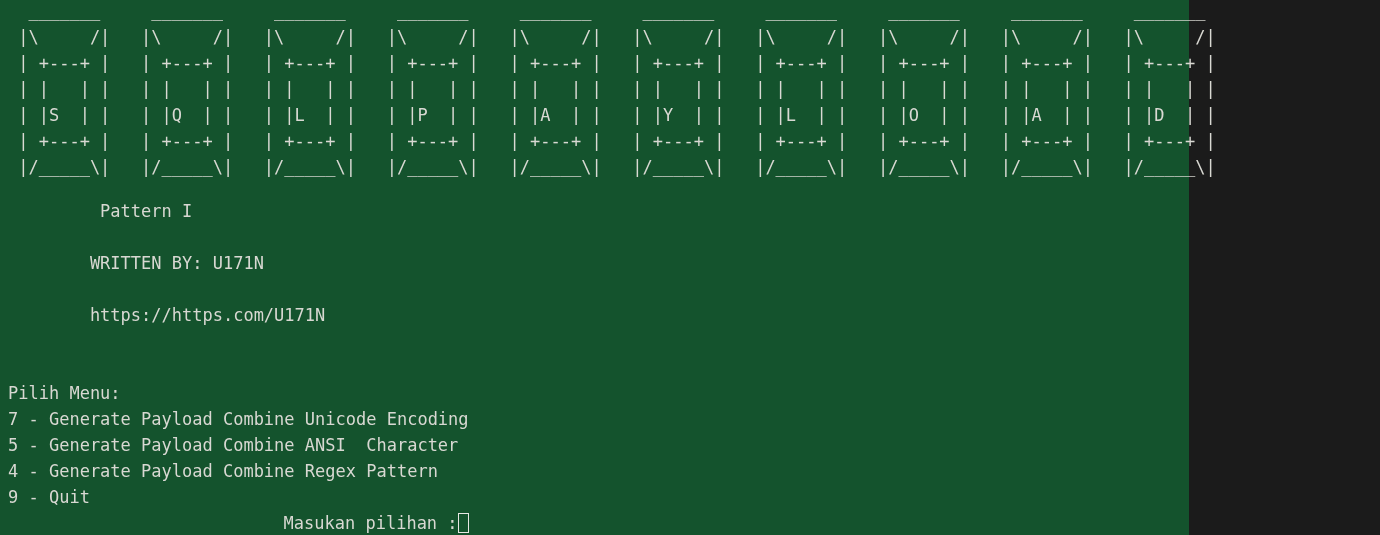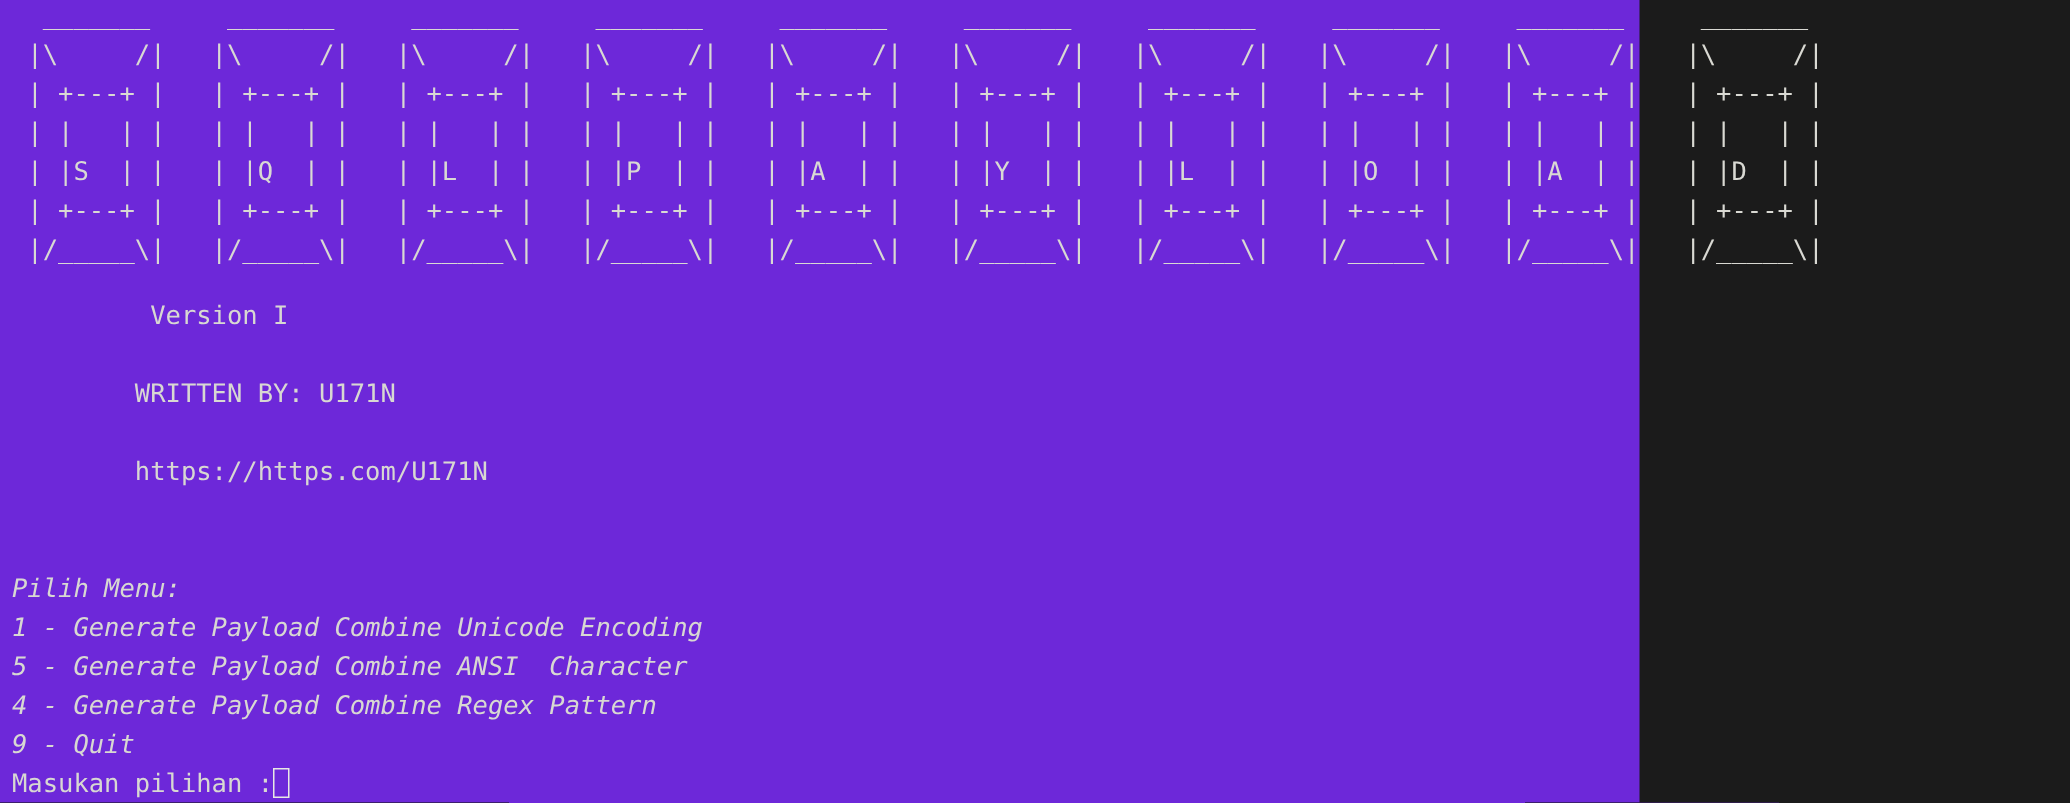--- a/index.html
+++ b/index.html
@@ -7,23 +7,23 @@
     padding: 0;
     background: #1b1b1b;
   }
   body {
     width: 1380px;
     height: 535px;
     overflow: hidden;
     font-family: "DejaVu Sans Mono", "Liberation Mono", monospace;
   }
   #terminal {
-    width: 1093px;
+    width: 1189px;
     height: 535px;
-    background: #6d28d9;
+    background: #14532d;
     color: #d8d8d2;
     font-family: "DejaVu Sans Mono", "Liberation Mono", monospace;
     font-size: 17px;
     line-height: 26px;
     letter-spacing: 0px;
     position: relative;
     box-sizing: border-box;
     padding: 0;
   }
   .screen-text {
@@ -56,27 +56,27 @@
   #menu {
     position: absolute;
     left: 8px;
     top: 380px;
     line-height: 26px;
   }
   .menu-line {
     white-space: pre;
     display: block;
     height: 26px;
-    font-style: italic;
   }
   #promptline {
     white-space: pre;
     display: block;
     height: 26px;
     position: relative;
+    text-align: right;
   }
   .cursor-block {
     display: inline-block;
     width: 11px;
     height: 20px;
     border: 1px solid #e8e8e4;
     box-sizing: border-box;
     vertical-align: -4px;
     background: transparent;
   }
@@ -93,29 +93,29 @@
 
   <pre id="banner" class="screen-text">  _______     _______     _______     _______     _______     _______     _______     _______     _______     _______  
  |\     /|   |\     /|   |\     /|   |\     /|   |\     /|   |\     /|   |\     /|   |\     /|   |\     /|   |\     /| 
  | +---+ |   | +---+ |   | +---+ |   | +---+ |   | +---+ |   | +---+ |   | +---+ |   | +---+ |   | +---+ |   | +---+ | 
  | |   | |   | |   | |   | |   | |   | |   | |   | |   | |   | |   | |   | |   | |   | |   | |   | |   | |   | |   | | 
  | |S  | |   | |Q  | |   | |L  | |   | |P  | |   | |A  | |   | |Y  | |   | |L  | |   | |O  | |   | |A  | |   | |D  | | 
  | +---+ |   | +---+ |   | +---+ |   | +---+ |   | +---+ |   | +---+ |   | +---+ |   | +---+ |   | +---+ |   | +---+ | 
  |/_____\|   |/_____\|   |/_____\|   |/_____\|   |/_____\|   |/_____\|   |/_____\|   |/_____\|   |/_____\|   |/_____\| </pre>
 
   <div id="credits">
-    <span class="credit-line">         Version I</span>
+    <span class="credit-line">         Pattern I</span>
     <span class="blankline"></span>
     <span class="credit-line">        WRITTEN BY: U171N</span>
     <span class="blankline"></span>
     <span class="credit-line">        https://https.com/U171N</span>
   </div>
 
   <div id="menu">
     <span class="menu-line">Pilih Menu:</span>
-    <span class="menu-line">1 - Generate Payload Combine Unicode Encoding</span>
+    <span class="menu-line">7 - Generate Payload Combine Unicode Encoding</span>
     <span class="menu-line">5 - Generate Payload Combine ANSI  Character</span>
     <span class="menu-line">4 - Generate Payload Combine Regex Pattern</span>
     <span class="menu-line">9 - Quit</span>
     <span id="promptline"><span>Masukan pilihan :</span><span class="cursor-block"></span></span>
   </div>
 
 </div>
 
 </body></html>

